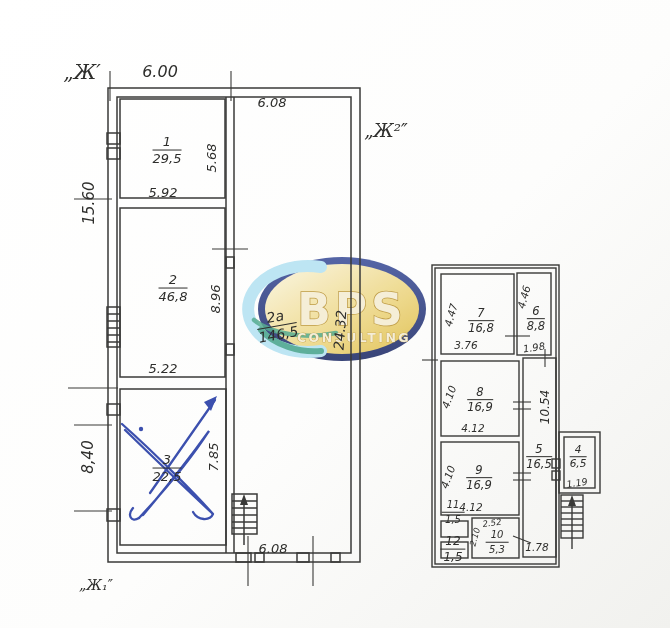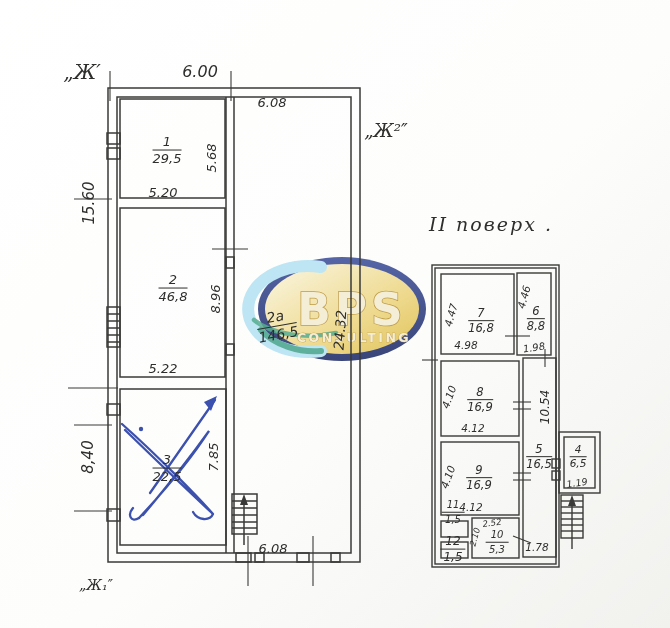--- a/index.html
+++ b/index.html
@@ -149,25 +149,25 @@
       <path d="M139,518 C166,489 191,459 209,431 C189,459 165,489 143,515"></path>
       <path d="M139,518 C131,523 127,515 133,508"></path>
       <circle cx="141" cy="429" r="2.2" fill="#2c42a8" stroke="none"></circle>
     </g>
   </svg>
 
   <div class="lbl serif" style="left:82px;top:72px;font-size:20px;">„Ж′</div>
   <div class="lbl serif" style="left:386px;top:85px;font-size:18px;margin-top:46px;">„Ж²″</div>
   <div class="lbl serif" style="left:96px;top:585px;font-size:14px;">„Ж₁″</div>
 
-  <div class="lbl" style="left:160px;top:72px;font-size:16px;margin-left:40px;">6.00</div>
+  <div class="lbl" style="left:160px;top:72px;font-size:16px;">6.00</div>
   <div class="lbl" style="left:272px;top:102px;font-size:13px;">6.08</div>
   <div class="lbl" style="left:89px;top:203px;font-size:15px;transform:translate(-50%,-50%) rotate(-90deg);">15.60</div>
   <div class="lbl" style="left:211px;top:158px;font-size:13px;transform:translate(-50%,-50%) rotate(-90deg);">5.68</div>
-  <div class="lbl" style="left:163px;top:192px;font-size:13px;">5.20</div>
+  <div class="lbl" style="left:163px;top:192px;font-size:13px;">5.92</div>
   <div class="lbl" style="left:215px;top:299px;font-size:13px;transform:translate(-50%,-50%) rotate(-90deg);">8.96</div>
   <div class="lbl" style="left:163px;top:368px;font-size:13px;">5.22</div>
   <div class="lbl" style="left:88px;top:457px;font-size:15px;transform:translate(-50%,-50%) rotate(-90deg);">8,40</div>
   <div class="lbl" style="left:213px;top:457px;font-size:13px;transform:translate(-50%,-50%) rotate(-90deg);">7.85</div>
   <div class="lbl" style="left:340px;top:330px;font-size:14px;transform:translate(-50%,-50%) rotate(-86deg);">24.32</div>
   <div class="lbl" style="left:273px;top:548px;font-size:13px;">6.08</div>
 
   <div class="room" style="left:167px;top:150px;font-size:13px;">
     <span class="rn">1</span>
     <span class="ra">29,5</span>
@@ -178,21 +178,20 @@
   </div>
   <div class="room" style="left:167px;top:468px;font-size:13px;">
     <span class="rn">3</span>
     <span class="ra">22,5</span>
   </div>
   <div class="room" style="left:277px;top:326px;font-size:14px;transform:translate(-50%,-50%) rotate(-10deg);">
     <span class="rn">2а</span>
     <span class="ra">146,5</span>
   </div>
 
-  <div class="lbl serif" style="left:491px;top:224px;font-size:19px;letter-spacing:2px;">II поверх .</div>
 
   <div class="room" style="left:481px;top:321px;font-size:11.5px;">
     <span class="rn">7</span>
     <span class="ra">16,8</span>
   </div>
   <div class="room" style="left:536px;top:319px;font-size:11.5px;">
     <span class="rn">6</span>
     <span class="ra">8,8</span>
   </div>
   <div class="room" style="left:480px;top:400px;font-size:11.5px;">
@@ -218,21 +217,21 @@
   <div class="room" style="left:453px;top:512px;font-size:10px;">
     <span class="rn">11</span>
     <span class="ra">1,5</span>
   </div>
   <div class="room" style="left:453px;top:549px;font-size:12px;">
     <span class="rn">12</span>
     <span class="ra">1,5</span>
   </div>
 
   <div class="lbl" style="left:451px;top:315px;font-size:10.5px;transform:translate(-50%,-50%) rotate(-75deg);">4.47</div>
-  <div class="lbl" style="left:466px;top:345px;font-size:10.5px;">4.98</div>
+  <div class="lbl" style="left:466px;top:345px;font-size:10.5px;">3.76</div>
   <div class="lbl" style="left:524px;top:297px;font-size:10.5px;transform:translate(-50%,-50%) rotate(-75deg);">4.46</div>
   <div class="lbl" style="left:534px;top:348px;font-size:10px;transform:translate(-50%,-50%) rotate(-8deg);">1.98</div>
   <div class="lbl" style="left:449px;top:397px;font-size:10.5px;transform:translate(-50%,-50%) rotate(-70deg);">4.10</div>
   <div class="lbl" style="left:473px;top:428px;font-size:10.5px;">4.12</div>
   <div class="lbl" style="left:545px;top:407px;font-size:12px;transform:translate(-50%,-50%) rotate(-90deg);">10.54</div>
   <div class="lbl" style="left:448px;top:477px;font-size:10.5px;transform:translate(-50%,-50%) rotate(-70deg);">4.10</div>
   <div class="lbl" style="left:471px;top:507px;font-size:10.5px;">4.12</div>
   <div class="lbl" style="left:577px;top:483px;font-size:9.5px;transform:translate(-50%,-50%) rotate(-8deg);">1.19</div>
   <div class="lbl" style="left:492px;top:523px;font-size:8.5px;transform:translate(-50%,-50%) rotate(-8deg);">2.52</div>
   <div class="lbl" style="left:475px;top:537px;font-size:8.5px;transform:translate(-50%,-50%) rotate(-75deg);">2.10</div>

